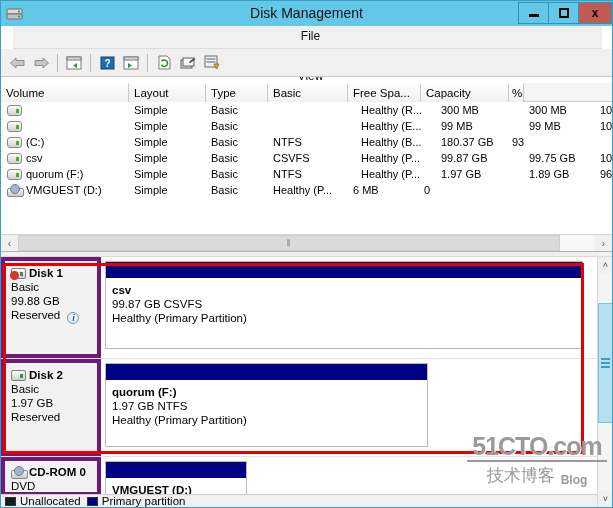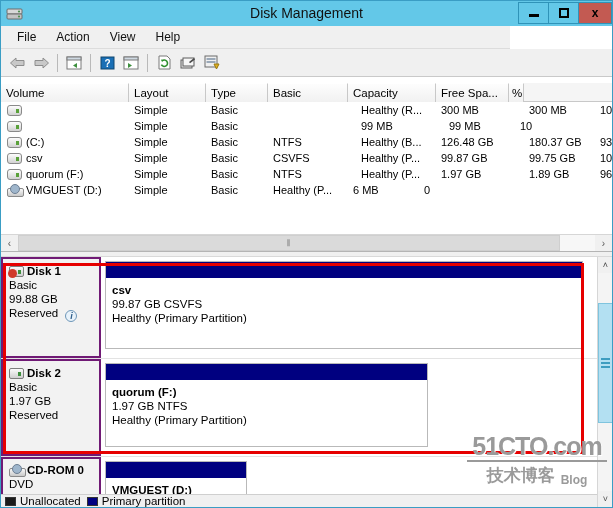--- a/index.html
+++ b/index.html
@@ -53,26 +53,27 @@
   }
   .win-btn.close {
     background: #c35a52; color: #000; width: 34px;
     border-right: 1px solid #2f93b8;
   }
   .glyph-min { display:block; width:10px; height:3px; background:#000; margin-top:5px;}
   .glyph-max { display:block; width:10px; height:10px; border:2px solid #000;}
 
   
   .menubar {
-    position: absolute; left: 0; top: 25px;
-    width: 509px; height: 23px;
+    position: absolute; left: 12px; top: 25px;
+    width: 589px; height: 23px;
     background: #f0f0f0;
     border-bottom: 1px solid #dcdcdc;
     display: flex; align-items: center;
     padding-left: 6px;
+    flex-direction: column;
   }
   .menu-item {
     padding: 3px 10px;
     font-size: 12px;
     color: #111;
   }
 
   
   .toolbar {
     position: absolute; left: 0; top: 48px;
@@ -192,21 +193,21 @@
     overflow: hidden;
   }
   .disk-row {
     position: relative;
     display: flex;
     border-bottom: 1px solid #e3e3e3;
   }
   .disk-info {
     width: 100px; flex: none;
     background: #f2f2f2;
-    border: 2px solid #701a75;
+    border: 4px solid #701a75;
     padding: 6px 5px 4px 6px;
     font-size: 11.5px;
   }
   .disk-title { font-weight: bold; display:flex; align-items:center; gap:3px;}
   .disk-sub { margin-top: 2px; }
   .info-badge {
     display:inline-block; width:12px; height:12px;
     border-radius:50%;
     border:1px solid #6d96b8; color:#2d5d8a;
     font-size:9px; line-height:10px; text-align:center;
@@ -309,21 +310,21 @@
     color: #9a9a9a;
     letter-spacing: -1px;
     line-height: 26px;
     text-shadow: 1px 1px 0 #fff;
   }
   .wm-line { height:2px; background:#9a9a9a; margin: 1px 0 2px 0;}
   .wm-sub {
     display:flex; align-items:flex-end; justify-content:center; gap:6px;
     color:#9a9a9a;
   }
-  .wm-cn { font-size: 17px; font-weight: bold; }
+  .wm-cn { font-size: 17px; font-weight: normal; }
   .wm-blog { font-size: 12px; font-weight: bold; }
 </style>
 </head>
 <body>
 
 <div id="app">
 
   <div class="titlebar">
     <div class="app-icon">
       <svg width="18" height="17" viewBox="0 0 18 17">
@@ -408,22 +409,22 @@
         <path d="M10 9 l5 0 l-2.5 5 z" fill="#e0b020" stroke="#9a7a10"></path>
       </svg>
     </div>
   </div>
 
   <div class="list-header">
     <div class="col-head" style="width:128px">Volume</div>
     <div class="col-head" style="width:77px">Layout</div>
     <div class="col-head" style="width:62px">Type</div>
     <div class="col-head" style="width:80px">Basic</div>
+    <div class="col-head" style="width:73px">Free Spa...</div>
     <div class="col-head" style="width:88px">Capacity</div>
-    <div class="col-head" style="width:73px">Free Spa...</div>
     <div class="col-head" style="width:15px;padding-left:3px">%</div>
   </div>
 
   <div class="list-body">
 
     <div class="vol-row">
       <div class="vol-cell vol-name" style="width:128px">
           <span class="drive-ico"></span>
           <span></span>
         </div>
@@ -437,35 +438,35 @@
     </div>
 
     <div class="vol-row">
       <div class="vol-cell vol-name" style="width:128px">
           <span class="drive-ico"></span>
           <span></span>
         </div>
       <div class="vol-cell" style="width:77px">Simple</div>
       <div class="vol-cell" style="width:62px">Basic</div>
       <div class="vol-cell" style="width:88px"></div>
+      <div class="vol-cell" style="width:80px">Healthy (E...</div>
       <div class="vol-cell" style="width:88px">99 MB</div>
       <div class="vol-cell" style="width:73px">99 MB</div>
       <div class="vol-cell" style="width:15px;padding-left:3px">10</div>
     </div>
 
     <div class="vol-row">
       <div class="vol-cell vol-name" style="width:128px">
           <span class="drive-ico"></span>
           <span>(C:)</span>
         </div>
       <div class="vol-cell" style="width:77px">Simple</div>
       <div class="vol-cell" style="width:62px">Basic</div>
       <div class="vol-cell" style="width:88px">NTFS</div>
       <div class="vol-cell" style="width:80px">Healthy (B...</div>
-      <div class="vol-cell" style="width:88px">126.48 GB</div>
       <div class="vol-cell" style="width:73px">180.37 GB</div>
       <div class="vol-cell" style="width:15px;padding-left:3px">93</div>
     </div>
 
     <div class="vol-row">
       <div class="vol-cell vol-name" style="width:128px">
           <span class="drive-ico"></span>
           <span>csv</span>
         </div>
       <div class="vol-cell" style="width:77px">Simple</div>

